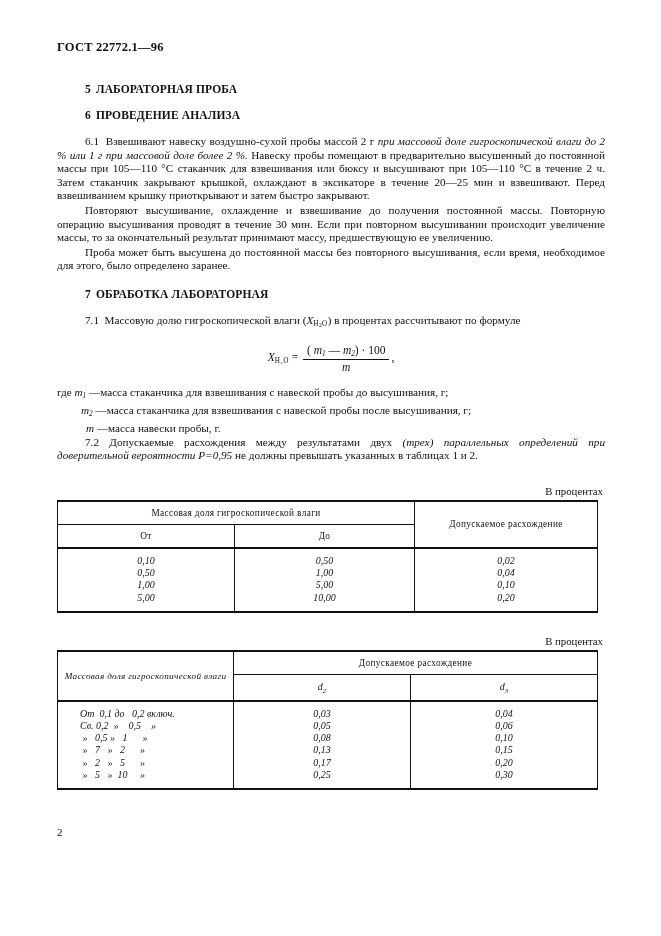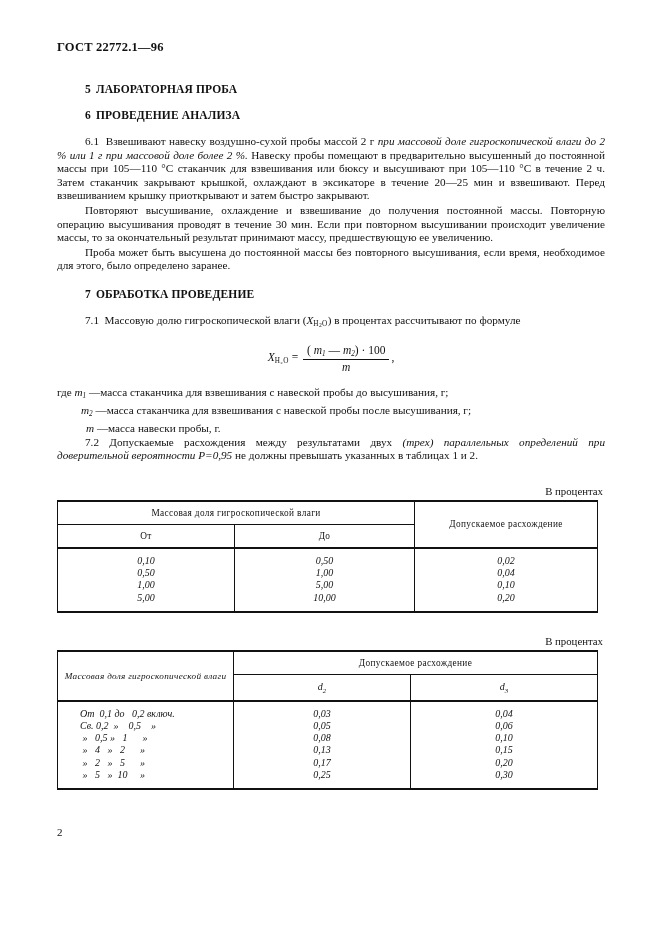--- a/index.html
+++ b/index.html
@@ -192,21 +192,21 @@
       <span class="num">6</span><span>ПРОВЕДЕНИЕ АНАЛИЗА</span>
     </div>
 
     <p class="para"><span class="nb">6.1</span>&nbsp; <span>Взвешивают навеску воздушно-сухой пробы массой 2 г </span><i>при массовой доле гигроскопической влаги до 2 % или 1 г при массовой доле более 2 %.</i><span> Навеску пробы помещают в предварительно высушенный  до постоянной массы при 105—110 °С стаканчик для взвешивания или бюксу и высушивают при 105—110 °С в течение 2 ч. Затем стаканчик закрывают крышкой, охлаждают в эксикаторе в течение 20—25 мин и взвешивают. Перед взвешиванием крышку приоткрывают и затем быстро закрывают.</span></p>
 
     <p class="para">Повторяют высушивание, охлаждение и взвешивание до получения постоянной массы. Повторную операцию высушивания проводят в течение 30 мин. Если при повторном высушивании происходит увеличение массы, то за окончательный результат принимают массу, предшествующую ее увеличению.</p>
 
     <p class="para gap-after">Проба может быть высушена до постоянной массы без повторного высушивания, если время, необходимое для этого, было определено заранее.</p>
 
     <div class="section-title">
-      <span class="num">7</span><span>ОБРАБОТКА ПРОВЕДЕНИЕ</span>
+      <span class="num">7</span><span>ОБРАБОТКА ЛАБОРАТОРНАЯ</span>
     </div>
 
     <p class="para"><span class="nb">7.1</span>&nbsp; <span>Массовую долю гигроскопической влаги (</span><span class="fvar">X</span><span class="sub"><span>H</span><span style="font-size:5.6px;vertical-align:-0.2em">2</span><span>O</span></span><span>) в процентах рассчитывают по формуле</span></p>
 
     <div class="formula-wrap">
       <span class="formula">
         <span class="fvar">X</span><span class="sub">H₂O</span>
         <span>=</span>
         <span class="frac">
           <span class="num-line"><span>( </span><span class="fvar">m</span><span class="sub-i">1</span> <span>—</span> <span class="fvar">m</span><span class="sub-i">2</span><span>)</span> <span>·</span> <span>100</span></span>
@@ -302,21 +302,21 @@
             <td class="thick-bottom">
                 <span class="cellpad dsub"><span class="fvar">d</span><sub>3</sub></span>
               </td>
           </tr>
           <tr>
             <td class="outer-bottom">
               <span class="bodycell t2-left">
                 <div>От  0,1 до   0,2 включ.</div>
                 <div>Св. 0,2  »    0,5    »</div>
                 <div> »   0,5 »   1      »</div>
-                <div> »   4   »   2      »</div>
+                <div> »   7   »   2      »</div>
                 <div> »   2   »   5      »</div>
                 <div> »   5   »  10     »</div>
               </span>
             </td>
             <td class="outer-bottom">
               <span class="bodycell">
                 <div>0,03</div>
                 <div>0,05</div>
                 <div>0,08</div>
                 <div>0,13</div>

